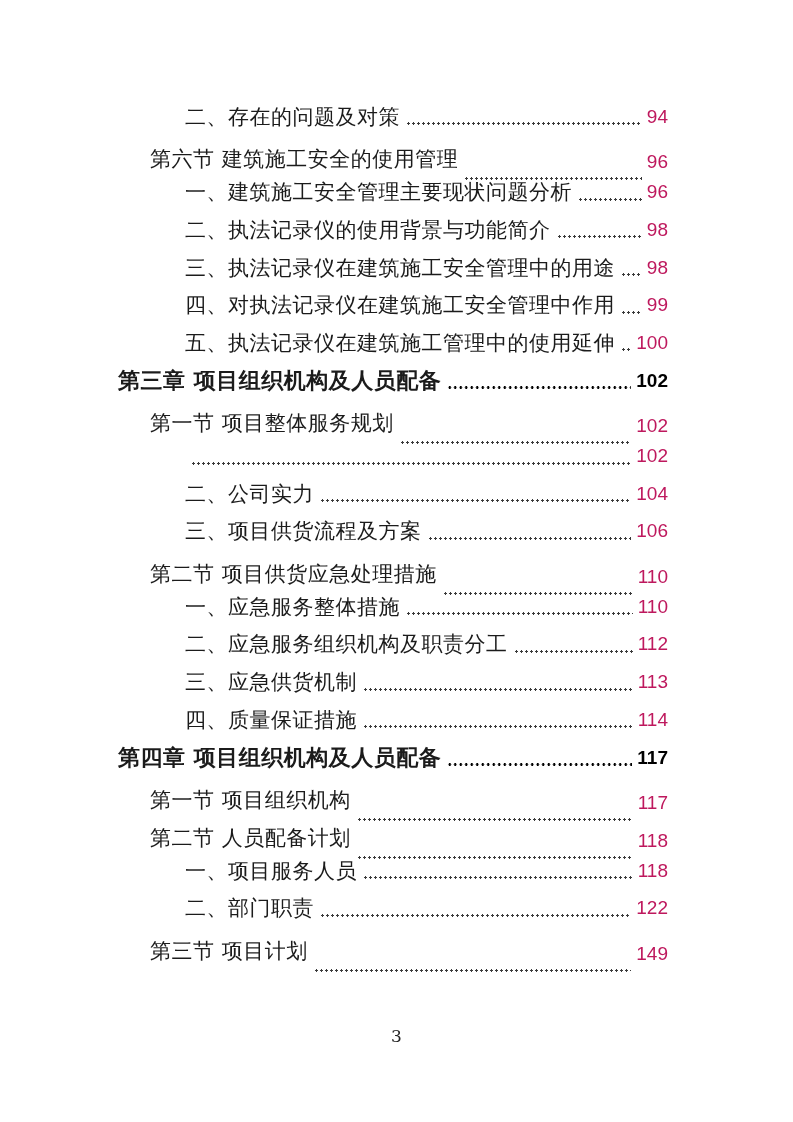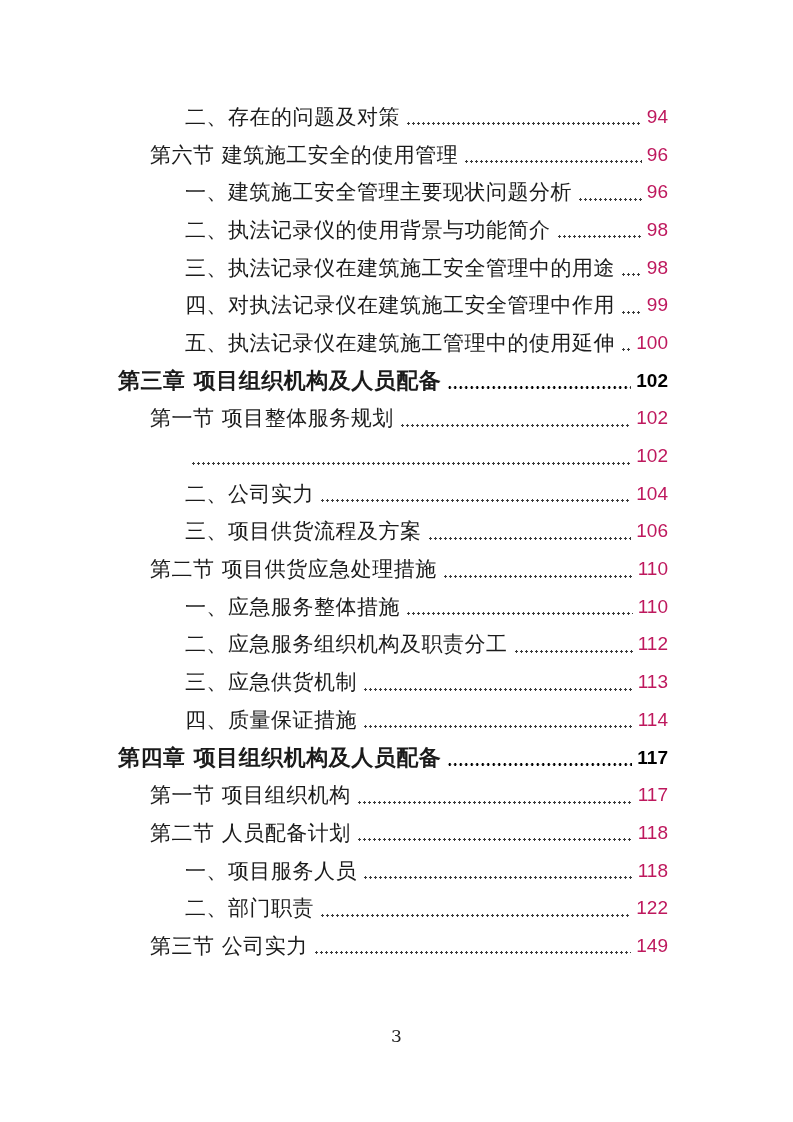--- a/index.html
+++ b/index.html
@@ -26,21 +26,21 @@
     top: 98px;
     width: 550px;
   }
 
   .toc-row {
     display: flex;
     align-items: center;
     height: 37.7px;
     cursor: pointer;
   }
-  .toc-row.level-section { padding-left: 32px; }
+  .toc-row.level-section { padding-left: 32px; align-items: flex-end; }
   .toc-row.level-item    { padding-left: 67px; }
 
   .toc-label {
     font-size: 21px;
     letter-spacing: 0.5px;
     white-space: nowrap;
     flex: 0 0 auto;
   }
   .toc-row.level-chapter .toc-label {
     font-size: 22px;
@@ -195,21 +195,21 @@
       <span class="toc-label">一、项目服务人员</span>
       <span class="toc-leader"></span>
       <span class="toc-page">118</span>
     </div>
       <div class="toc-row level-item">
       <span class="toc-label">二、部门职责</span>
       <span class="toc-leader"></span>
       <span class="toc-page">122</span>
     </div>
       <div class="toc-row level-section">
-      <span class="toc-label">第三节 公司实力</span>
+      <span class="toc-label">第三节 项目计划</span>
       <span class="toc-leader"></span>
       <span class="toc-page">149</span>
     </div>
     </div>
 
   <div class="page-footer">3</div>
 
 </div>
 
 </body></html>

